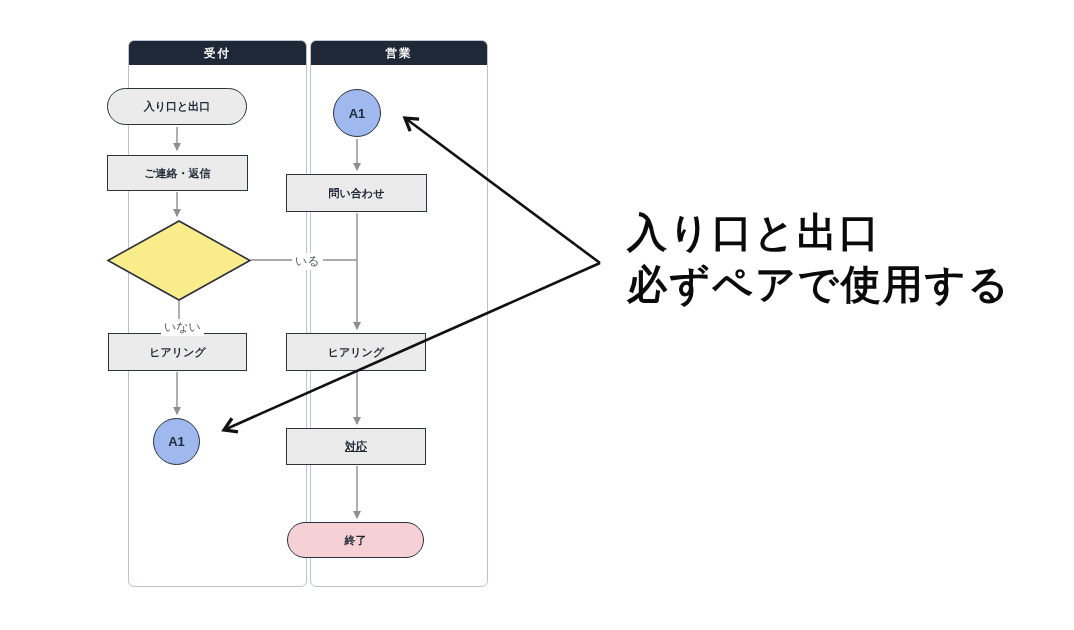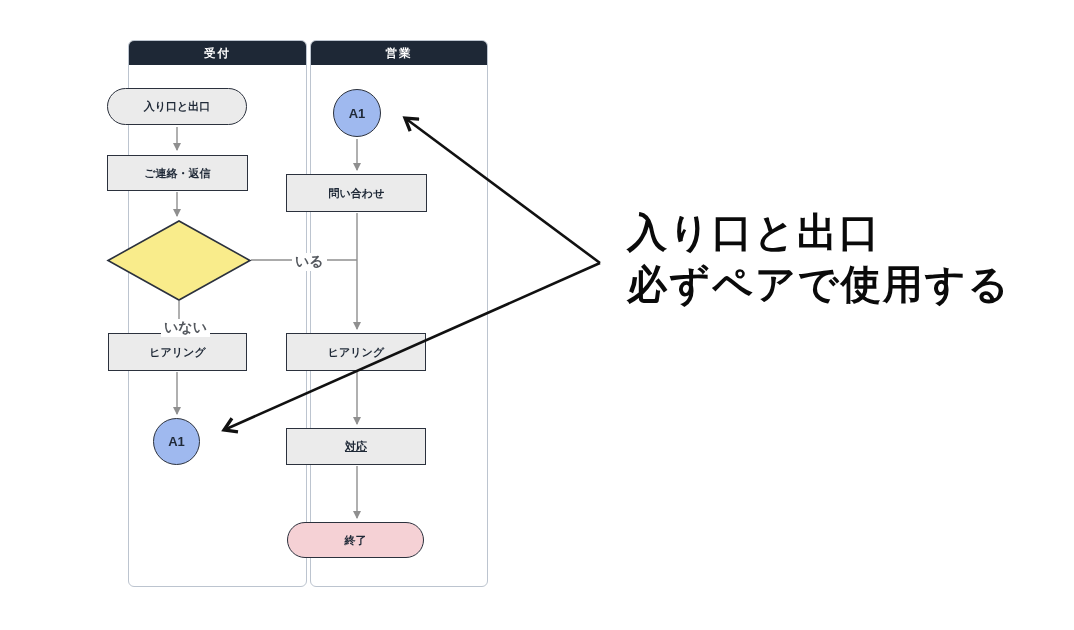--- a/index.html
+++ b/index.html
@@ -32,21 +32,21 @@
   .end-node{background:var(--end-fill,#f5d1d5);}
   .circle-node{
     border-radius:50%;background:var(--connector-fill,#9fb9ef);
     border:1.8px solid var(--node-border,#2b313d);font-size:13px;
   }
   .diamond-label{
     white-space:pre-line;line-height:19px;background:transparent;border:none;
   }
   .edge-label{
     position:absolute;z-index:4;background:#ffffff;padding:0 3px;
-    font-size:14px;color:var(--edge-label-text,#54585e);font-weight:700;
+    font-size:12px;color:var(--edge-label-text,#54585e);font-weight:400;
   }
   #annotation{
     position:absolute;left:627px;top:206px;z-index:5;
     color:var(--annotation-text,#0a0a0a);font-size:40px;font-weight:700;
     line-height:52px;letter-spacing:2px;white-space:nowrap;
   }
   .conn{stroke:var(--edge-line,#8f8f8f);stroke-width:1.4;fill:none;}
   .diamond{fill:var(--decision-fill,#f9ec8b);stroke:var(--node-border,#2b313d);stroke-width:1.6;}
   .ann-arrow{stroke:var(--annotation-arrow,#111111);stroke-width:2.6;fill:none;}
   .gray-head{fill:var(--edge-line,#8f8f8f);}

